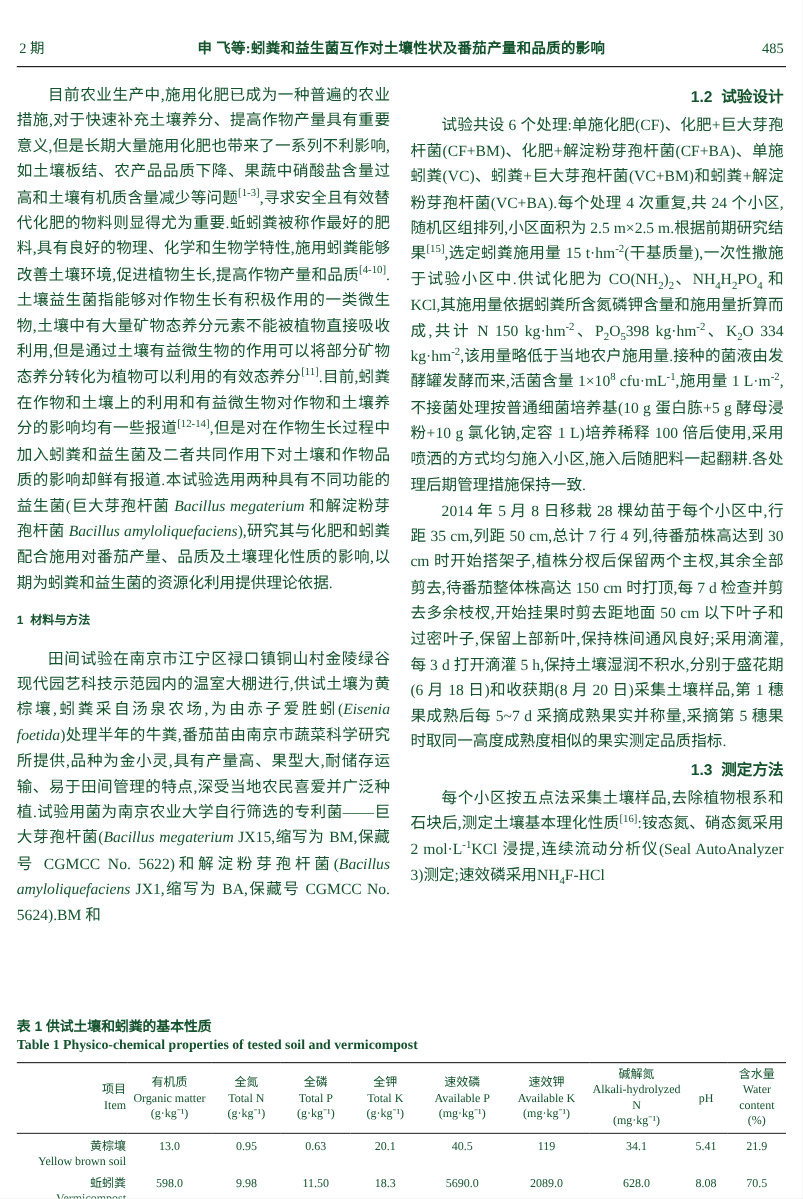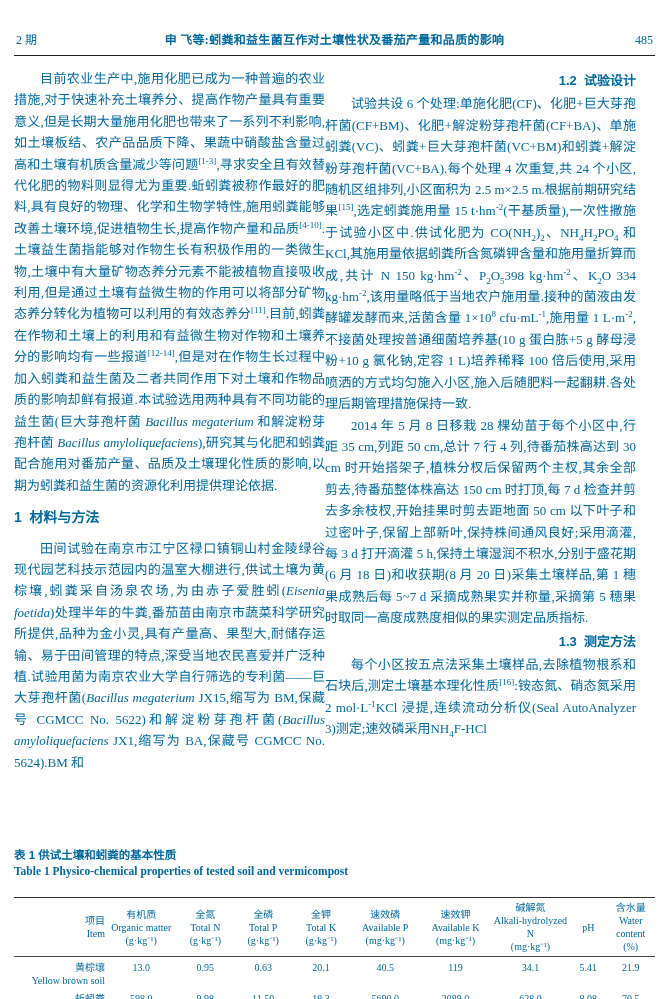--- a/index.html
+++ b/index.html
@@ -1,41 +1,41 @@
 <!DOCTYPE html>
 <html lang="zh-CN"><head>
 <meta charset="utf-8">
 <style>
   html,body { margin:0; padding:0; background:#e8e8e8; }
   .page {
     width:669px; height:999px; margin:0 auto; background:#ffffff;
     box-sizing:border-box; padding:30px 14px 0 14px; overflow:hidden;
-    font-family:"Liberation Serif", serif; color:#0369a1;
+    font-family:"Liberation Serif", serif; color:#14532d;
   }
   
   .phead { display:flex; align-items:baseline; font-size:12px; padding:0 2px 5px 2px; }
   .phead .issue { width:70px; }
   .phead .rtitle { flex:1; text-align:center; font-weight:bold; letter-spacing:.3px; }
   .phead .pno { width:70px; text-align:right; }
   .head-rule { border-top:1.4px solid #222; margin:2px 0 12px 0; }
   
-  .columns { display:flex; height:770px; overflow:hidden; }
+  .columns { display:flex; gap:17px; height:770px; overflow:hidden; }
   .col { width:311px; font-size:13px; line-height:21.4px; text-align:justify; overflow-wrap:break-word; }
   .col .p  { text-indent:2em; margin:0; }
   .col .pc { text-indent:0;  margin:0; }
-  .col .h1 { font-family:"Liberation Sans", sans-serif; font-weight:bold; font-size:14px;
+  .col .h1 { font-family:"Liberation Sans", sans-serif; font-weight:bold; font-size:10px;
              text-align:left; text-indent:0; margin:11px 0 9px 0; }
   .col .h2 { font-family:"Liberation Sans", sans-serif; font-weight:bold; font-size:13px;
              text-align:right; text-indent:0; margin:2px 0 2px 0; }
   sup, sub { font-size:9px; line-height:0; }
   i { font-style:italic; }
   
   .table-block { margin-top:8px; }
   .tbl-title-zh { font-family:"Liberation Sans", sans-serif; font-weight:bold; font-size:11.5px; margin:0 0 3px 0; }
-  .tbl-title-en { font-weight:bold; font-size:11.5px; margin:0 0 20px 0; }
+  .tbl-title-en { font-weight:bold; font-size:11.5px; margin:0 0 8px 0; }
   table { width:100%; border-collapse:collapse; font-size:10px; line-height:13px;
           border-top:1.6px solid #333; border-bottom:1.6px solid #333; table-layout:fixed; }
   thead tr { border-bottom:1px solid #444; }
   th { font-weight:normal; text-align:center; vertical-align:middle; padding:3px 1px; }
   td { text-align:center; vertical-align:top; padding:4px 1px 1px 1px; }
   th:first-child, td:first-child { text-align:right; }
   th:nth-child(1){width:14.5%} th:nth-child(2){width:11%} th:nth-child(3){width:9%}
   th:nth-child(4){width:9%}  th:nth-child(5){width:9%}  th:nth-child(6){width:11%}
   th:nth-child(7){width:11%} th:nth-child(8){width:12.5%} th:nth-child(9){width:5.5%}
   th:nth-child(10){width:7.5%}

